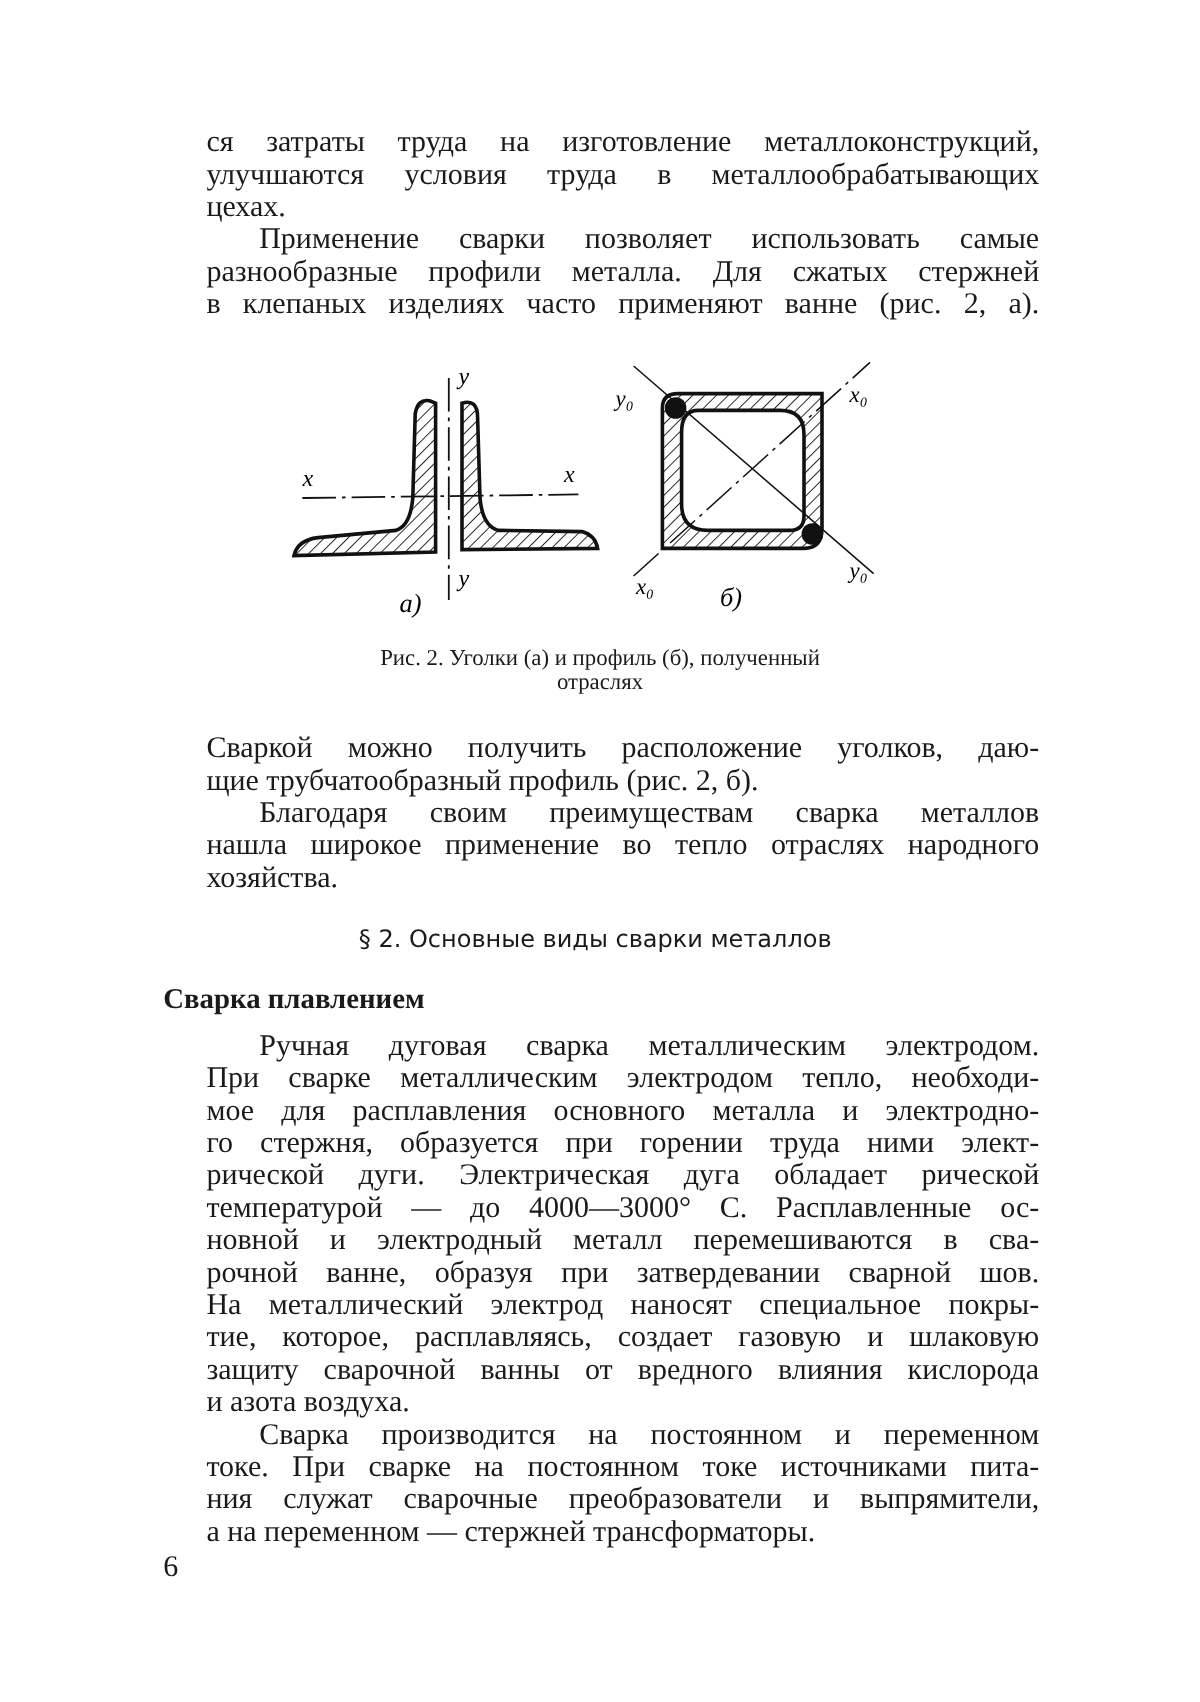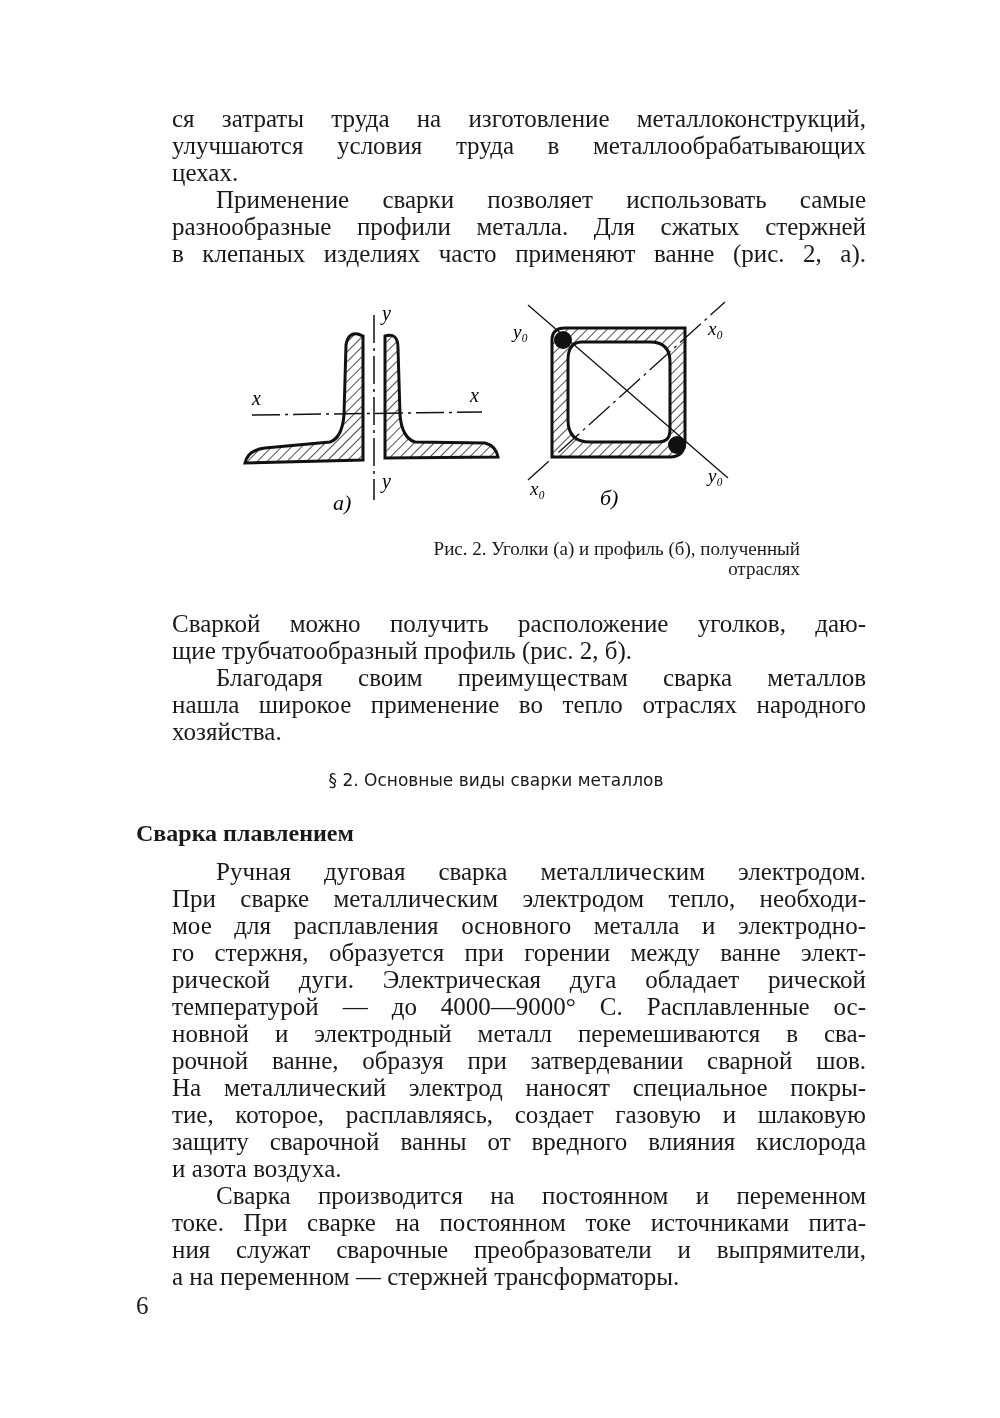--- a/index.html
+++ b/index.html
@@ -10,26 +10,26 @@
     font-family: "Liberation Serif", "DejaVu Serif", serif;
     font-size: 25px; line-height: 27px; white-space: nowrap;
     text-align: justify; text-align-last: justify;
     transform-origin: left top;
     margin-left: 36px;
   }
   .line.last { text-align-last: left; }
   .line.indent { padding-left: 44px; width: 650px; }
   .bold { font-weight: normal; }
   .caption {
-    position: absolute; left: 200px; width: 600px; text-align: right;
+    position: absolute; left: 200px; width: 600px; text-align: center;
     font-family: "Liberation Serif", "DejaVu Serif", serif; font-size: 19px; line-height: 21px;
   }
   .heading-sans {
     position: absolute; left: 136px; width: 720px; text-align: center;
-    font-family: "DejaVu Sans", "Liberation Sans", sans-serif; font-size: 17px;
+    font-family: "DejaVu Sans", "Liberation Sans", sans-serif; font-size: 20px;
   }
   .heading-serif {
     position: absolute; left: 136px; width: 720px; text-align: left;
     font-family: "Liberation Serif", "DejaVu Serif", serif; font-size: 24px; font-weight: bold;
   }
   .pagenum {
     position: absolute; left: 136px; top: 1292px;
     font-family: "Liberation Serif", "DejaVu Serif", serif; font-size: 25px;
   }
   svg text { font-family: "Liberation Serif", "DejaVu Serif", serif; font-style: italic; }
@@ -90,23 +90,23 @@
   <div class="line indent" style="top:664px">Благодаря своим преимуществам сварка металлов</div>
   <div class="line" style="top:691px">нашла широкое применение во тепло отраслях народного</div>
   <div class="line last" style="top:718px">хозяйства.</div>
 
   <div class="heading-sans" style="top:770px">§ 2. Основные виды сварки металлов</div>
   <div class="heading-serif" style="top:820px">Сварка плавлением</div>
 
   <div class="line indent bold" style="top:858px">Ручная дуговая сварка металлическим электродом.</div>
   <div class="line" style="top:885px">При сварке металлическим электродом тепло, необходи-</div>
   <div class="line" style="top:912px">мое для расплавления основного металла и электродно-</div>
-  <div class="line" style="top:939px">го стержня, образуется при горении между ванне элект-</div>
+  <div class="line" style="top:939px">го стержня, образуется при горении труда ними элект-</div>
   <div class="line" style="top:966px">рической дуги. Электрическая дуга обладает рической</div>
-  <div class="line" style="top:993px">температурой — до 4000—9000° С. Расплавленные ос-</div>
+  <div class="line" style="top:993px">температурой — до 4000—3000° С. Расплавленные ос-</div>
   <div class="line" style="top:1020px">новной и электродный металл перемешиваются в сва-</div>
   <div class="line" style="top:1047px">рочной ванне, образуя при затвердевании сварной шов.</div>
   <div class="line" style="top:1074px">На металлический электрод наносят специальное покры-</div>
   <div class="line" style="top:1101px">тие, которое, расплавляясь, создает газовую и шлаковую</div>
   <div class="line" style="top:1128px">защиту сварочной ванны от вредного влияния кислорода</div>
   <div class="line last" style="top:1155px">и азота воздуха.</div>
   <div class="line indent" style="top:1182px">Сварка производится на постоянном и переменном</div>
   <div class="line" style="top:1209px">токе. При сварке на постоянном токе источниками пита-</div>
   <div class="line" style="top:1236px">ния служат сварочные преобразователи и выпрямители,</div>
   <div class="line last" style="top:1263px">а на переменном — стержней трансформаторы.</div>

